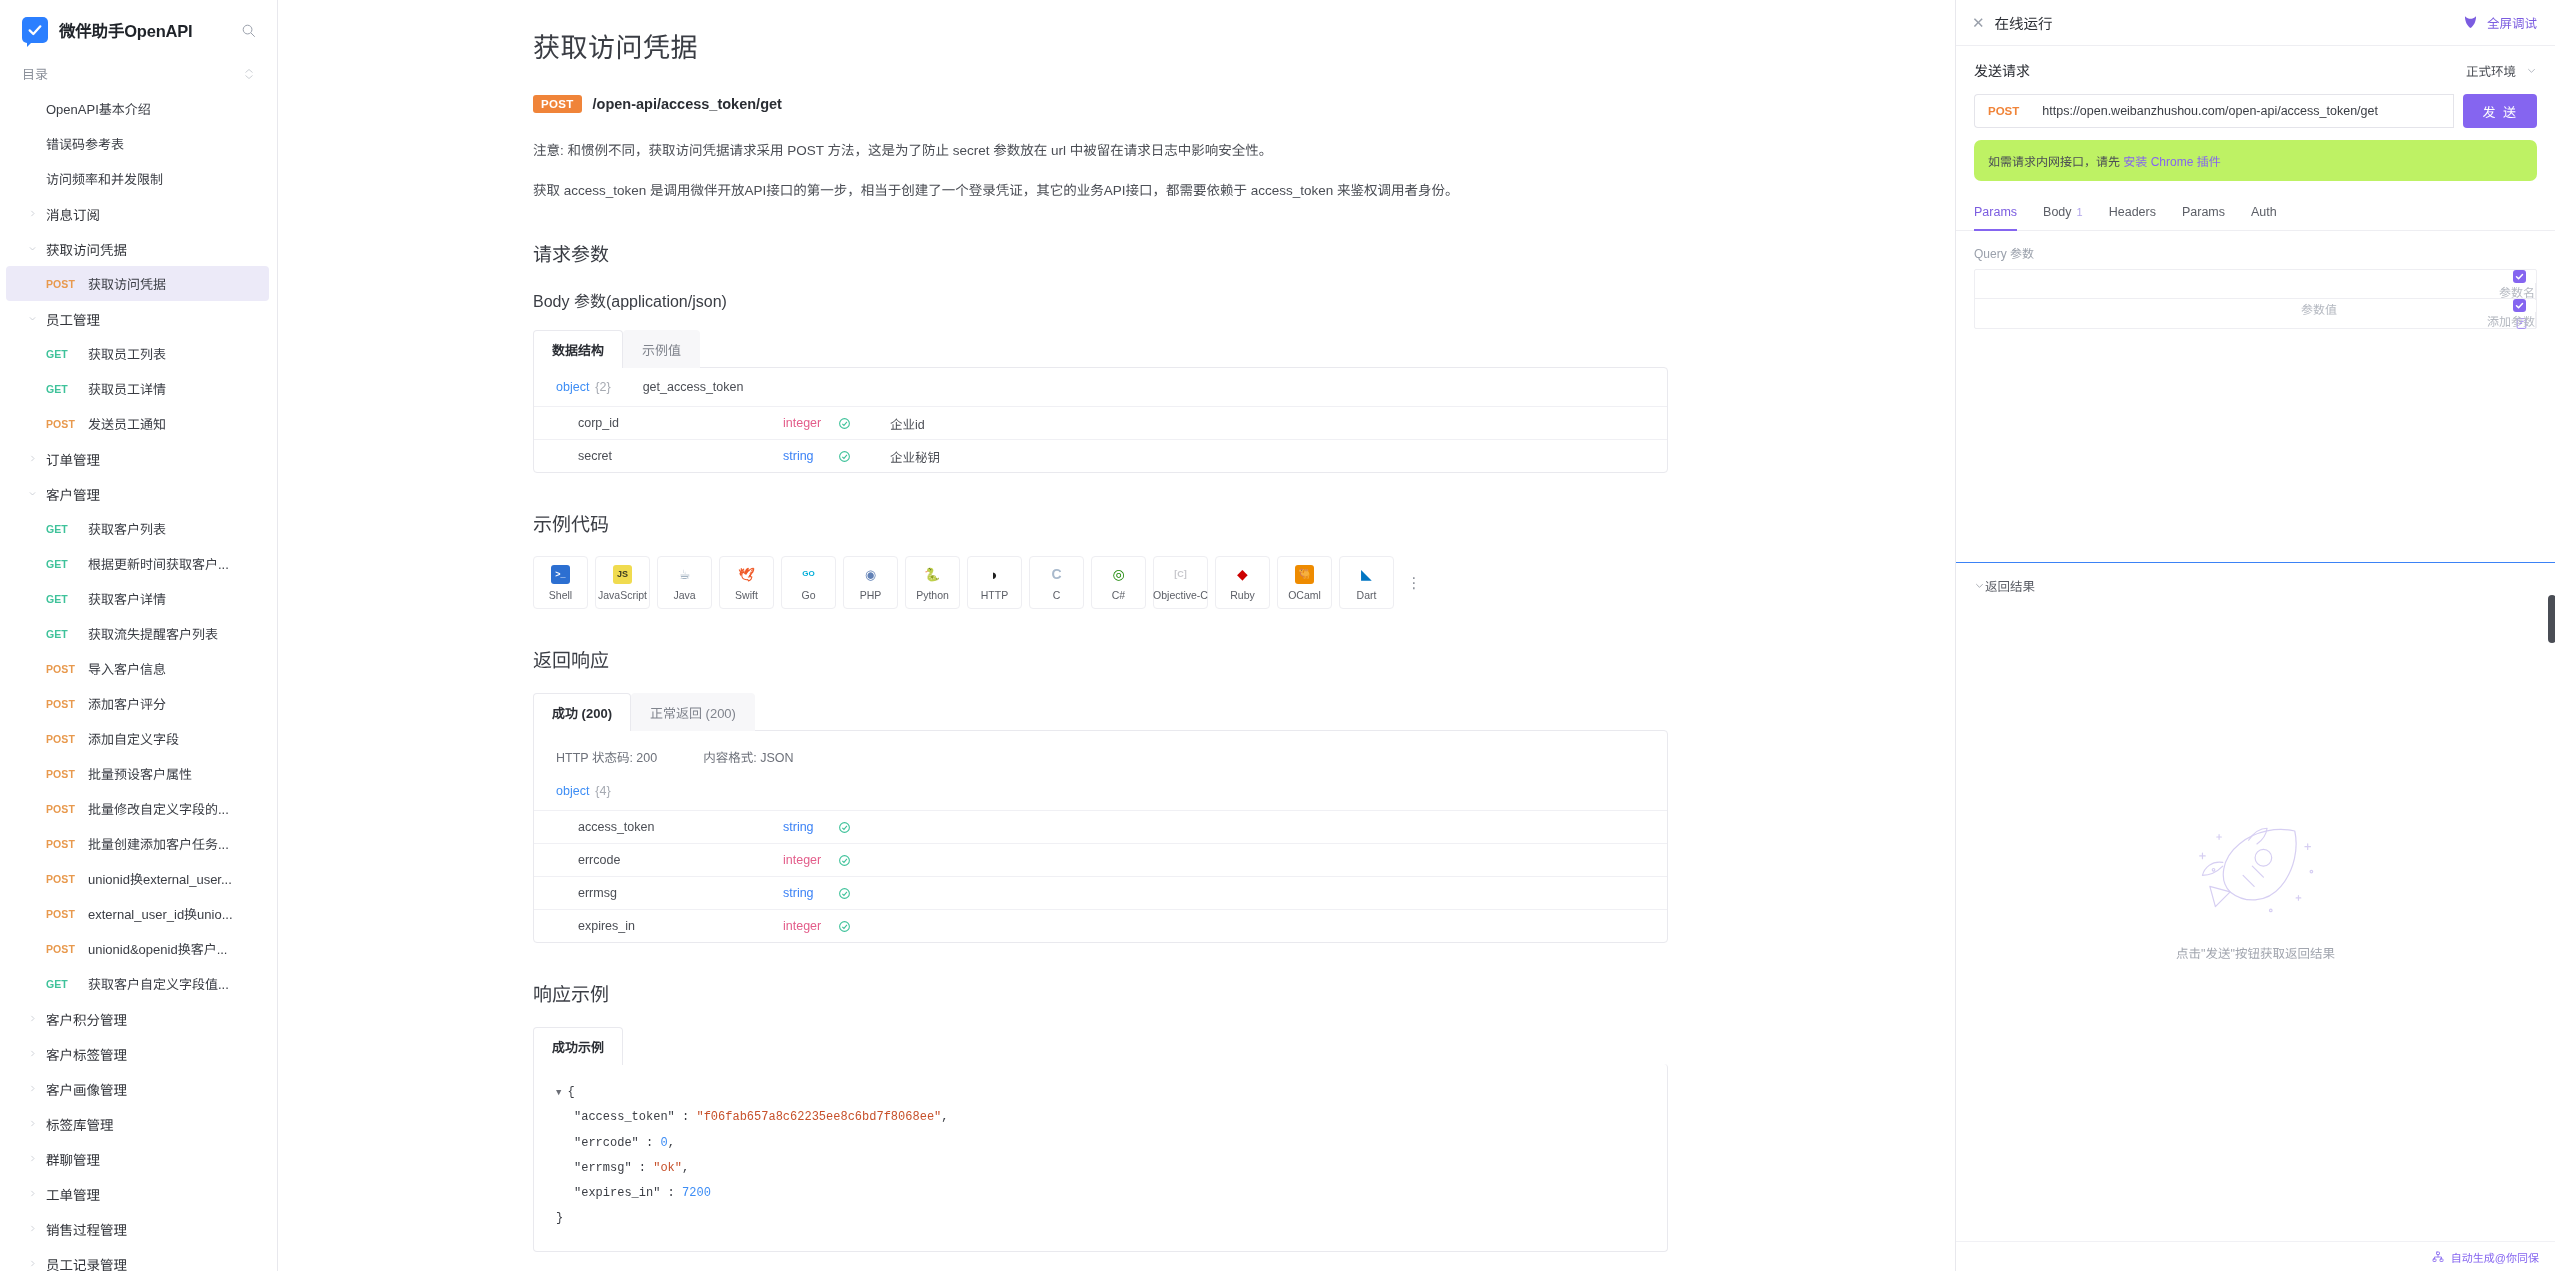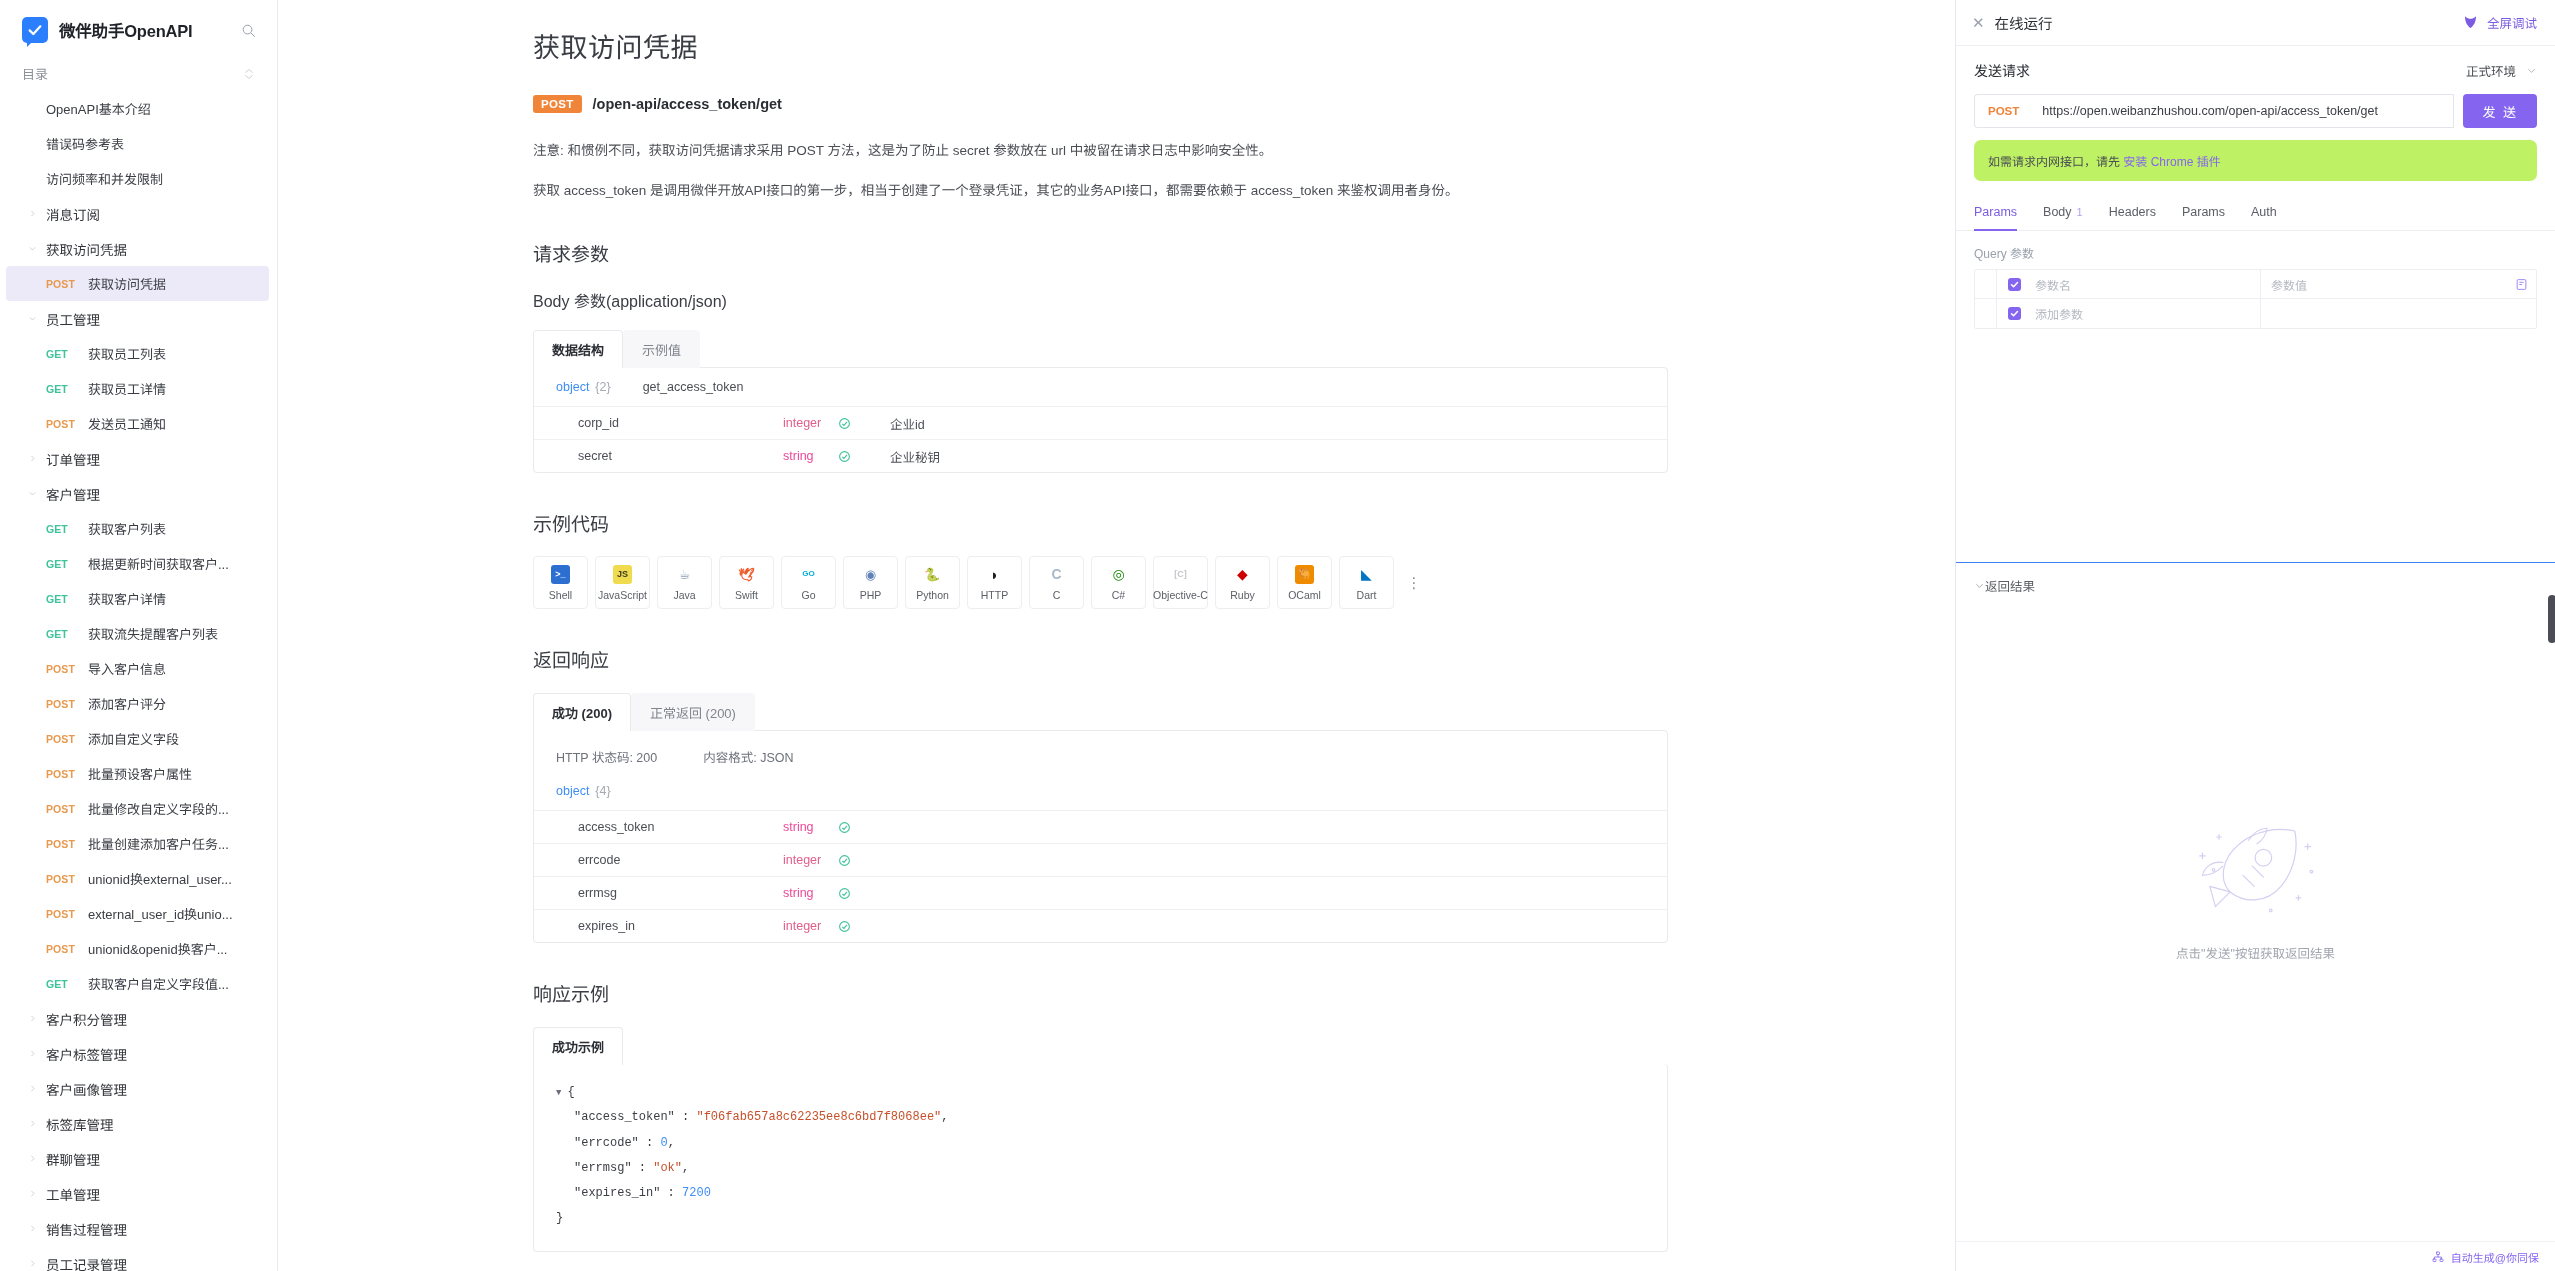--- a/index.html
+++ b/index.html
@@ -166,21 +166,21 @@
   .prow {
     display: flex; align-items: center;
     height: 33px;
     border-top: 1px solid #f0f0f4;
     font-size: 12.5px;
     padding-left: 44px;
   }
   .p-name { color: #4b4e55; width: 205px; }
   .p-type { width: 55px; }
   .p-type.integer { color: #e35d8a; }
-  .p-type.string { color: #ec4899; }
+  .p-type.string { color: #3b82f6; }
   .p-req { width: 52px; display: flex; align-items: center; }
   .p-req svg { width: 13px; height: 13px; }
   .p-desc { color: #4b4e55; }
 
   .meta-line {
     display: flex; gap: 46px;
     padding: 16px 0 6px 22px;
     font-size: 12.5px; color: #6d717a;
   }
 
@@ -298,21 +298,21 @@
   .dbg-tab {
     font-size: 12.5px; color: #5b5e66; cursor: pointer;
     height: 36px; display: flex; align-items: center; gap: 5px;
     border-bottom: 2px solid transparent;
   }
   .dbg-tab.active { color: #7b5ce0; border-bottom-color: #8565f0; }
   .dbg-tab .cnt { color: #b0a4ea; font-size: 11px; }
 
   .query-label { font-size: 12px; color: #9aa0ab; padding: 13px 18px 8px 18px; }
   .qtable { margin: 0 18px; border: 1px solid #eeeef2; border-radius: 2px; }
-  .qrow { display: flex; align-items: center; height: 29px; border-bottom: 1px solid #eeeef2; }
+  .qrow { display: flex; align-items: flex-end; height: 29px; border-bottom: 1px solid #eeeef2; flex-direction: column; }
   .qrow:last-child { border-bottom: none; }
   .qgutter { width: 22px; height: 100%; border-right: 1px solid #eeeef2; }
   .qcheck { width: 34px; display: flex; align-items: center; justify-content: center; }
   .cbox {
     width: 13px; height: 13px; border-radius: 3px;
     background: #8565f0; display: flex; align-items: center; justify-content: center;
     cursor: pointer;
   }
   .cbox svg { width: 9px; height: 9px; }
   .qname { flex: 1; font-size: 12px; color: #b4b8c0; border-right: 1px solid #eeeef2; padding-left: 4px; height:100%; display:flex; align-items:center;}

